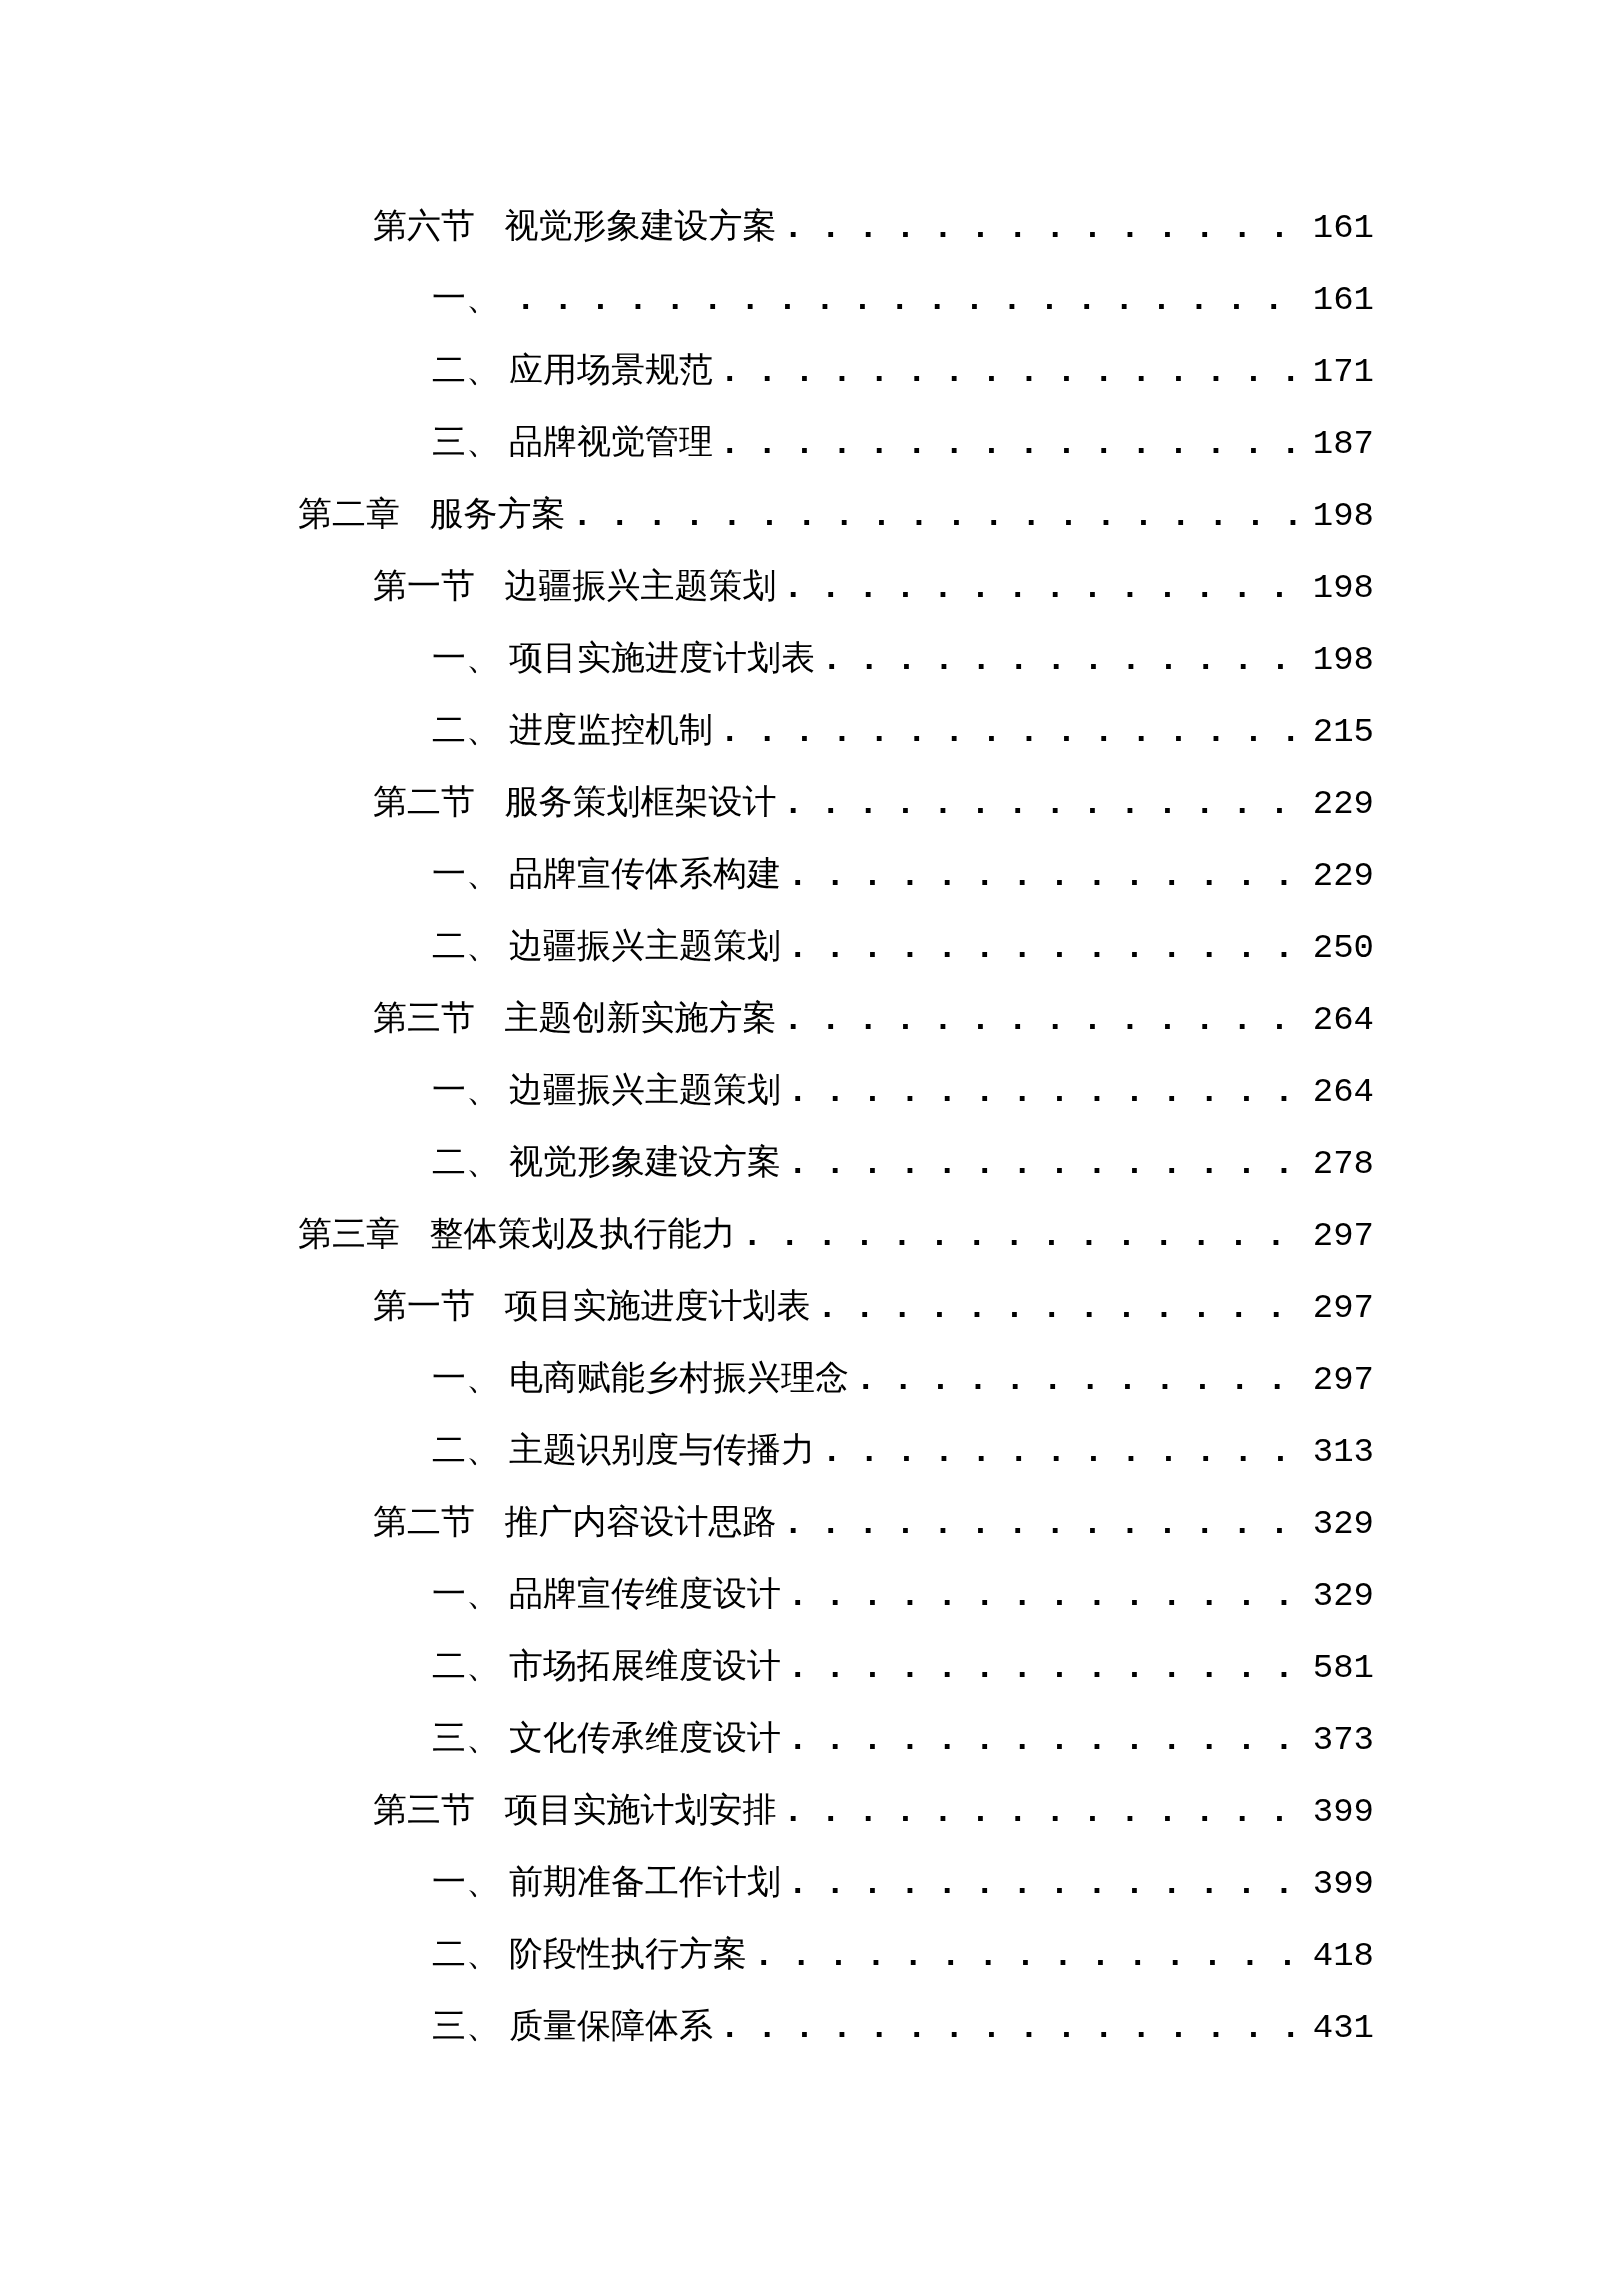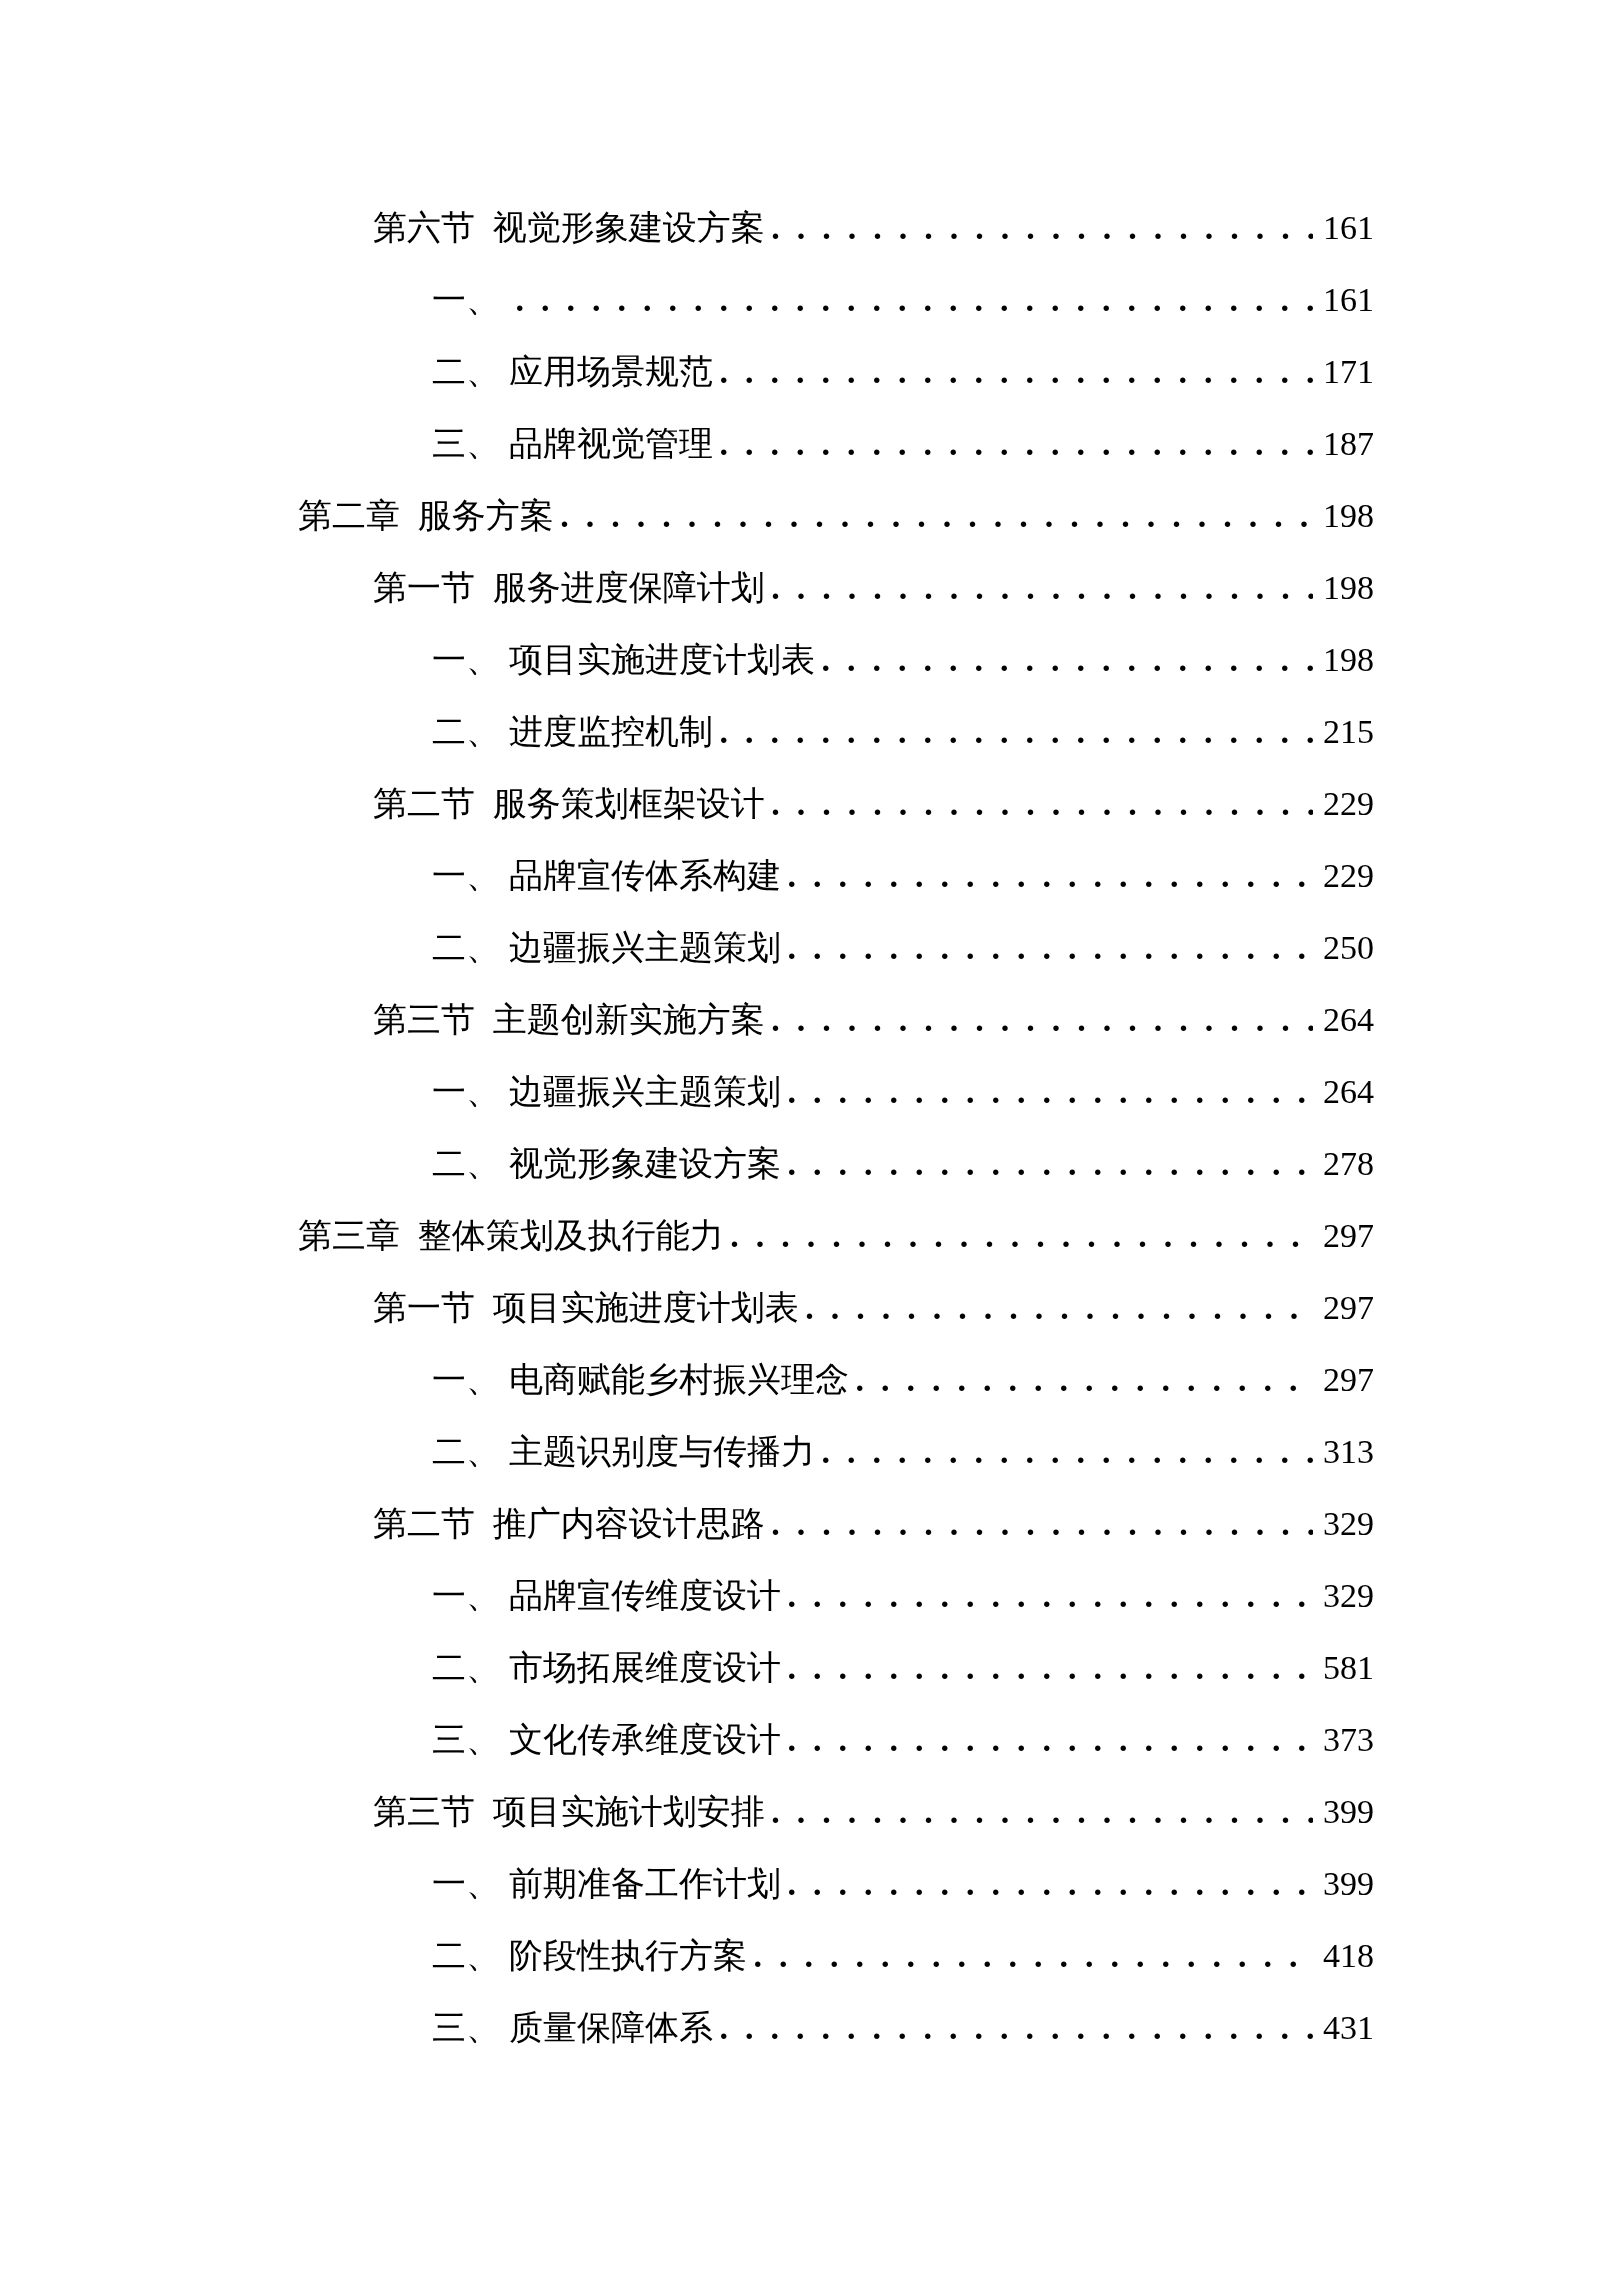--- a/index.html
+++ b/index.html
@@ -8,21 +8,21 @@
     background: #ffffff;
     width: 1623px;
     height: 2295px;
     overflow: hidden;
   }
   .page {
     position: relative;
     width: 1623px;
     height: 2295px;
     background: #ffffff;
-    font-family: Liberation Serif, serif;
+    font-family: Liberation Mono, monospace;
     font-size: 34px;
     color: #000000;
     border-radius: 16px;
   }
   .toc {
     position: absolute;
     top: 192px;
     left: 0;
     right: 0;
     padding-right: 249px;
@@ -93,21 +93,21 @@
 
     <div class="row chapter">
       <span class="num"></span>
       <span class="title">第二章 服务方案</span>
       <span class="leader">. . . . . . . . . . . . . . . . . . . . . . . . . . . . . . . . . . . . . . . . . . . . . . . . . . . . . . . . . . . . </span>
       <span class="pagenum">198</span>
     </div>
 
     <div class="row section">
       <span class="num"></span>
-      <span class="title">第一节 服务进度保障计划</span>
+      <span class="title">第一节 边疆振兴主题策划</span>
       <span class="leader">. . . . . . . . . . . . . . . . . . . . . . . . . . . . . . . . . . . . . . . . . . . . . . . . . . . . . . . . . . . . </span>
       <span class="pagenum">198</span>
     </div>
 
     <div class="row item">
       <span class="num">一、</span>
       <span class="title">项目实施进度计划表</span>
       <span class="leader">. . . . . . . . . . . . . . . . . . . . . . . . . . . . . . . . . . . . . . . . . . . . . . . . . . . . . . . . . . . . </span>
       <span class="pagenum">198</span>
     </div>

